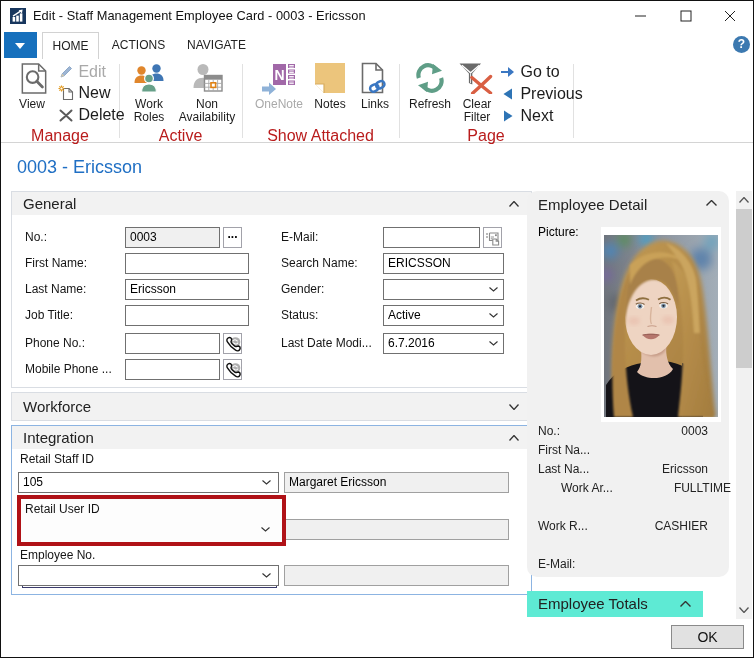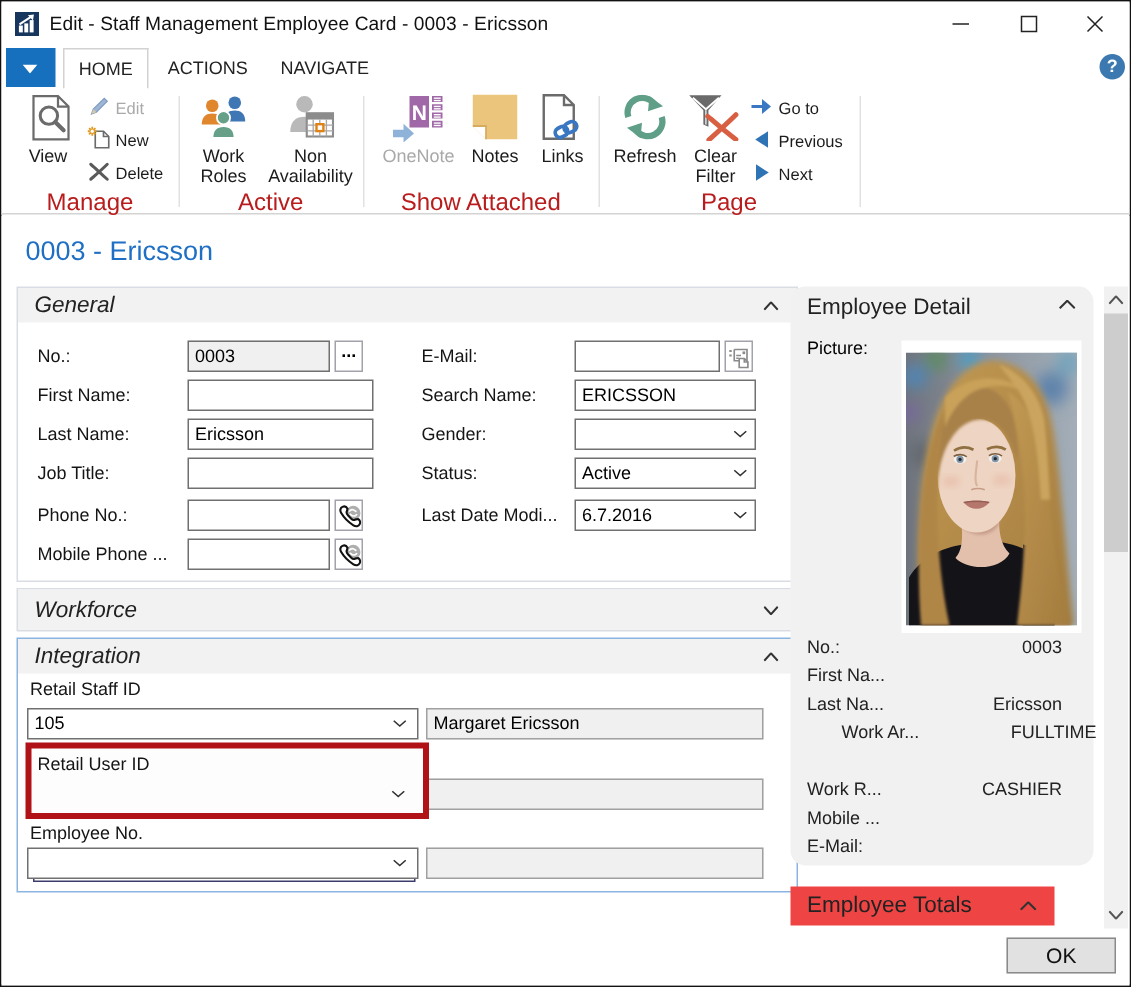--- a/index.html
+++ b/index.html
@@ -19,40 +19,40 @@
 #bluebtn svg { position:absolute; left:11px; top:11px; }
 .tab { position:absolute; top:1px; height:27px; line-height:27px; font-size:12px; color:#222; text-align:center; }
 #tab-home { left:41px; width:57px; background:#fff; border:1px solid #d2d2d2; border-bottom:none; }
 #helpbtn { position:absolute; left:732px; top:5px; width:17px; height:17px; border-radius:50%; background:#3c79b0; color:#fff; font-size:12px; font-weight:bold; text-align:center; line-height:17px; }
 
 
 #ribbon { position:absolute; left:0; top:58px; width:752px; height:84px; background:#fff; border-bottom:1px solid #d4d4d4; }
 .gsep { position:absolute; top:5px; width:1px; height:74px; background:#e1e1e1; }
 .glabel { position:absolute; top:68px; height:14px; font-size:16px; color:#b91c1c; text-align:center; }
 .biglabel { position:absolute; font-size:12px; color:#1c1c1c; text-align:center; line-height:13px; }
-.smallbtn { position:absolute; height:17px; font-size:11px; color:#1c1c1c; white-space:nowrap; }
+.smallbtn { position:absolute; height:17px; font-size:16px; color:#1c1c1c; white-space:nowrap; }
 .smallbtn svg { vertical-align:-3px; }
 .disabled { color:#a9a9a9; }
 
 
 #content { position:absolute; left:0; top:143px; width:752px; height:513px; background:#fff; }
 #pgheading { position:absolute; left:16px; top:13px; font-size:18px; color:#1f6fc4; }
 
 
-.section { position:absolute; left:10px; width:521px; border:1px solid #d9dde3; background:#fff;font-style:italic; }
+.section { position:absolute; left:10px; width:521px; border:1px solid #d9dde3; background:#fff; }
 .sechead { height:23px; background:#f2f2f2; line-height:23px; padding-left:11px; font-size:15px; color:#222; position:relative; }
 .flabel { position:absolute; font-size:12px; color:#151515; height:21px; line-height:21px; white-space:nowrap; }
 .inp { position:absolute; height:21px; border:1px solid #707070; background:#fff; font-size:12px; line-height:19px; padding-left:4px; white-space:nowrap; overflow:hidden; }
 .ro { background:#f0f0f0; }
 .sqbtn { position:absolute; height:21px; border:1px solid #a2a2aa; background:#fff; text-align:center; }
 .chev { position:absolute; line-height:0; }
 
 
 #fb { position:absolute; left:526px; top:47px; width:202px; height:386px; background:#f1f1f1;border-radius:10px; }
-#fbtotals { position:absolute; left:526px; top:447px; width:176px; height:26px; background:#ef4444; }
+#fbtotals { position:absolute; left:526px; top:447px; width:176px; height:26px; background:#5eead4; }
 .fbrow { position:absolute; left:11px; width:183px; height:19px; font-size:12px; color:#222; }
 .fbval { position:absolute; right:13px; top:0; }
 
 
 #sbar { position:absolute; left:735px; top:47px; width:16px; height:428px; background:#f1f1f1; }
 #sthumb { position:absolute; left:0; top:18px; width:16px; height:159px; background:#cdcdcd; }
 
 
 #okbtn { position:absolute; left:670px; top:624px; width:73px; height:24px; background:#e1e1e1; border:1px solid #8a8a8a; text-align:center; line-height:22px; font-size:14px; color:#111; }
 </style>
@@ -390,21 +390,20 @@
             <path d="M26 30 C42 14 66 13 80 27 C68 20 52 21 42 28 C34 34 29 42 26 50 Z" fill="#c9a159"></path>
             <path d="M62 8 C76 13 88 26 92 44 C94 60 95 80 96 98 L90 98 C88 62 84 38 74 24 Z" fill="#cba55e"></path>
           </g>
         </svg>
       </div>
       <div class="fbrow" style="top:233px;">No.:<span class="fbval">0003</span></div>
       <div class="fbrow" style="top:252px;">First Na...</div>
       <div class="fbrow" style="top:271px;">Last Na...<span class="fbval">Ericsson</span></div>
       <div class="fbrow" style="top:290px;margin-left:23px;">Work Ar...<span class="fbval">FULLTIME</span></div>
       <div class="fbrow" style="top:328px;">Work R...<span class="fbval">CASHIER</span></div>
-      <div class="fbrow" style="top:347px;">Mobile ...</div>
       <div class="fbrow" style="top:366px;">E-Mail:</div>
     </div>
     <div id="fbtotals">
       <div style="position:absolute;left:11px;top:4px;font-size:15px;color:#222;">Employee Totals</div>
       <div class="chev" style="right:12px;top:10px;"><svg width="11" height="6" viewBox="0 0 11 6">
             <path d="M0.5 5.5 L5.5 0.5 L10.5 5.5" stroke="#333" stroke-width="1.4" fill="none"></path>
           </svg></div>
     </div>
 
     <div id="sbar">

